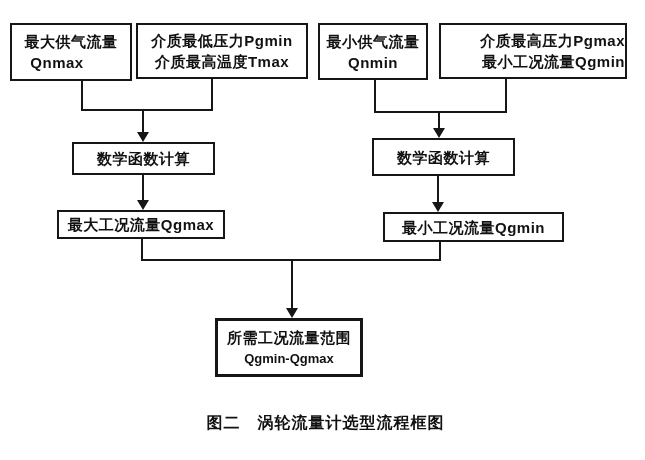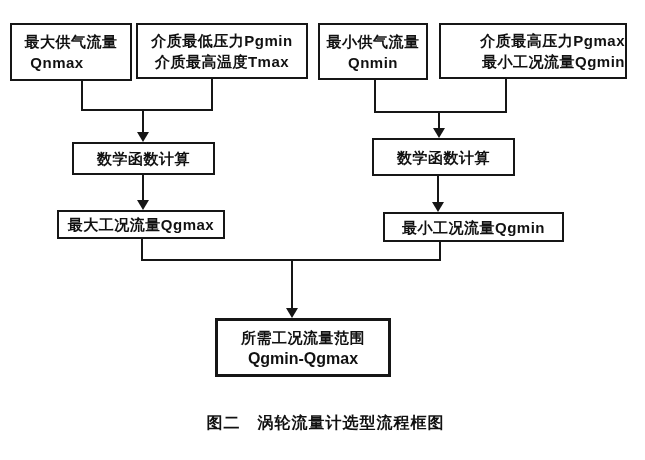--- a/index.html
+++ b/index.html
@@ -29,23 +29,23 @@
     white-space: nowrap;
   }
   .b-qnmax  { left: 10px;  top: 23px;  width: 122px; height: 58px; }
   .b-pgmin  { left: 136px; top: 23px;  width: 172px; height: 56px; }
   .b-qnmin  { left: 318px; top: 23px;  width: 110px; height: 57px; }
   .b-pgmax  { left: 439px; top: 23px;  width: 188px; height: 56px; align-items: flex-end; }
   .b-math-l { left: 72px;  top: 142px; width: 143px; height: 33px; }
   .b-math-r { left: 372px; top: 138px; width: 143px; height: 38px; }
   .b-qgmax  { left: 57px;  top: 210px; width: 168px; height: 29px; justify-content: center; }
   .b-qgmin  { left: 359px; top: 212px; width: 181px; height: 30px; margin-left: 24px; }
-  .b-result { left: 215px; top: 318px; width: 176px; height: 59px; border-width: 3px; }
+  .b-result { left: 215px; top: 318px; width: 148px; height: 59px; border-width: 3px; }
   .shift-left { transform: translateX(-14px); }
-  .latin-line { font-size: 16px; letter-spacing: 0; }
+  .latin-line { font-size: 13px; letter-spacing: 0; }
 
   .vline, .hline { position: absolute; background: #161616; }
   .vline { width: 2px; }
   .hline { height: 2px; }
   .v1  { left: 81px;  top: 81px;  height: 30px; }
   .v2  { left: 211px; top: 79px;  height: 32px; }
   .hl1 { left: 81px;  top: 109px; width: 132px; }
   .v3  { left: 374px; top: 80px;  height: 33px; }
   .v4  { left: 505px; top: 79px;  height: 34px; }
   .hl2 { left: 374px; top: 111px; width: 133px; }

